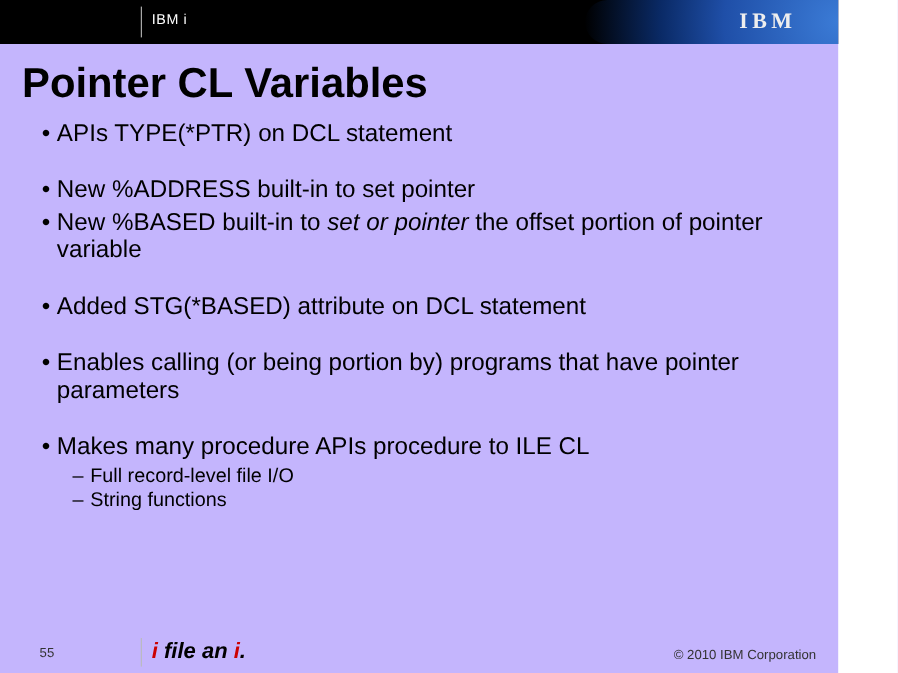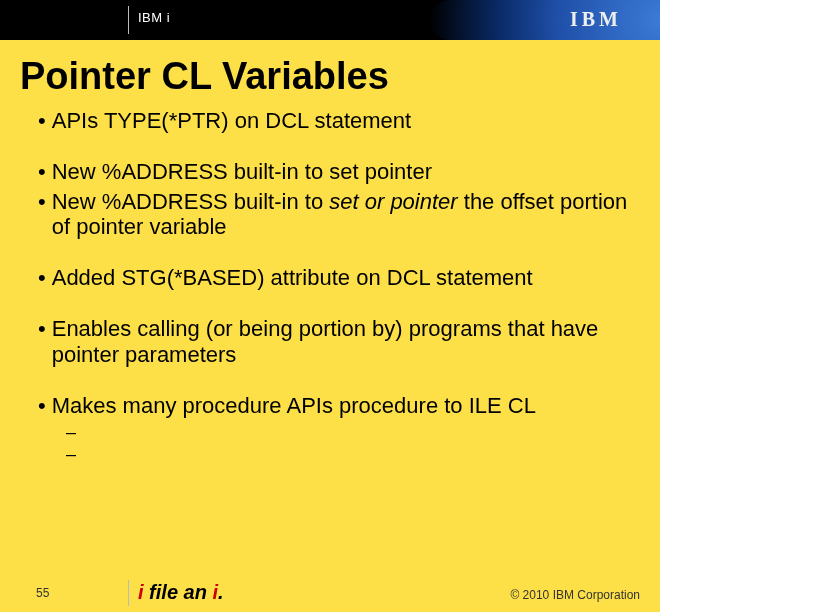--- a/index.html
+++ b/index.html
@@ -1,17 +1,17 @@
 <!DOCTYPE html>
 <html><head>
 <meta charset="utf-8">
 <style>
   * { margin: 0; padding: 0; box-sizing: border-box; }
   html, body { width: 816px; height: 612px; font-family: Arial, Helvetica, sans-serif; background: #fff; overflow: hidden; }
-  .slide { position: relative; width: 660px; height: 612px; background: #fde047; }
+  .slide { position: relative; width: 762px; height: 612px; background: #c4b5fd; }
   .header { position: relative; height: 40px; background: #000; display: flex; align-items: center; }
   .header .divider { position: absolute; left: 128px; top: 6px; bottom: 6px; width: 1px; background: #bbb; }
   .header .product { position: absolute; left: 138px; top: 10px; color: #fff; font-size: 13px; letter-spacing: 0.5px; }
   .header .swoosh {
     position: absolute; right: 0; top: 0; width: 230px; height: 40px;
     background: radial-gradient(circle at 100% 50%, #3b7bd6 0%, #1f4fa8 45%, #0a2a66 70%, #000 100%);
     border-top-left-radius: 20px; border-bottom-left-radius: 20px;
     clip-path: ellipse(260px 60px at 100% 50%);
   }
   .header .logo { position: absolute; right: 38px; top: 8px; color: #eee; font-family: "Times New Roman", serif; font-weight: bold; font-size: 20px; letter-spacing: 4px; }
@@ -55,21 +55,21 @@
 
     <div class="gap-md"></div>
 
     <div class="bullet">
       <span class="dot">•</span>
       <span class="txt">New %ADDRESS built-in to set pointer</span>
     </div>
     <div class="bullet">
       <span class="dot">•</span>
       <span class="txt">
-        <span>New %ADDRESS built-in to </span><span class="italic">set or pointer</span><span> the offset portion of pointer variable</span>
+        <span>New %BASED built-in to </span><span class="italic">set or pointer</span><span> the offset portion of pointer variable</span>
       </span>
     </div>
 
     <div class="gap-md"></div>
 
     <div class="bullet">
       <span class="dot">•</span>
       <span class="txt">Added STG(*BASED) attribute on DCL statement</span>
     </div>
 
@@ -82,23 +82,25 @@
 
     <div class="gap-md"></div>
 
     <div class="bullet">
       <span class="dot">•</span>
       <span class="txt">Makes many procedure APIs procedure to ILE CL</span>
     </div>
 
     <div class="sub">
       <span class="dash">–</span>
+      <span>Full record-level file I/O</span>
     </div>
     <div class="sub">
       <span class="dash">–</span>
+      <span>String functions</span>
     </div>
 
   </div>
 
   <div class="footer">
     <div class="page">55</div>
     <div class="divider"></div>
     <div class="tagline">
       <span class="i1">i</span><span> file an </span><span class="i2">i</span><span>.</span>
     </div>

